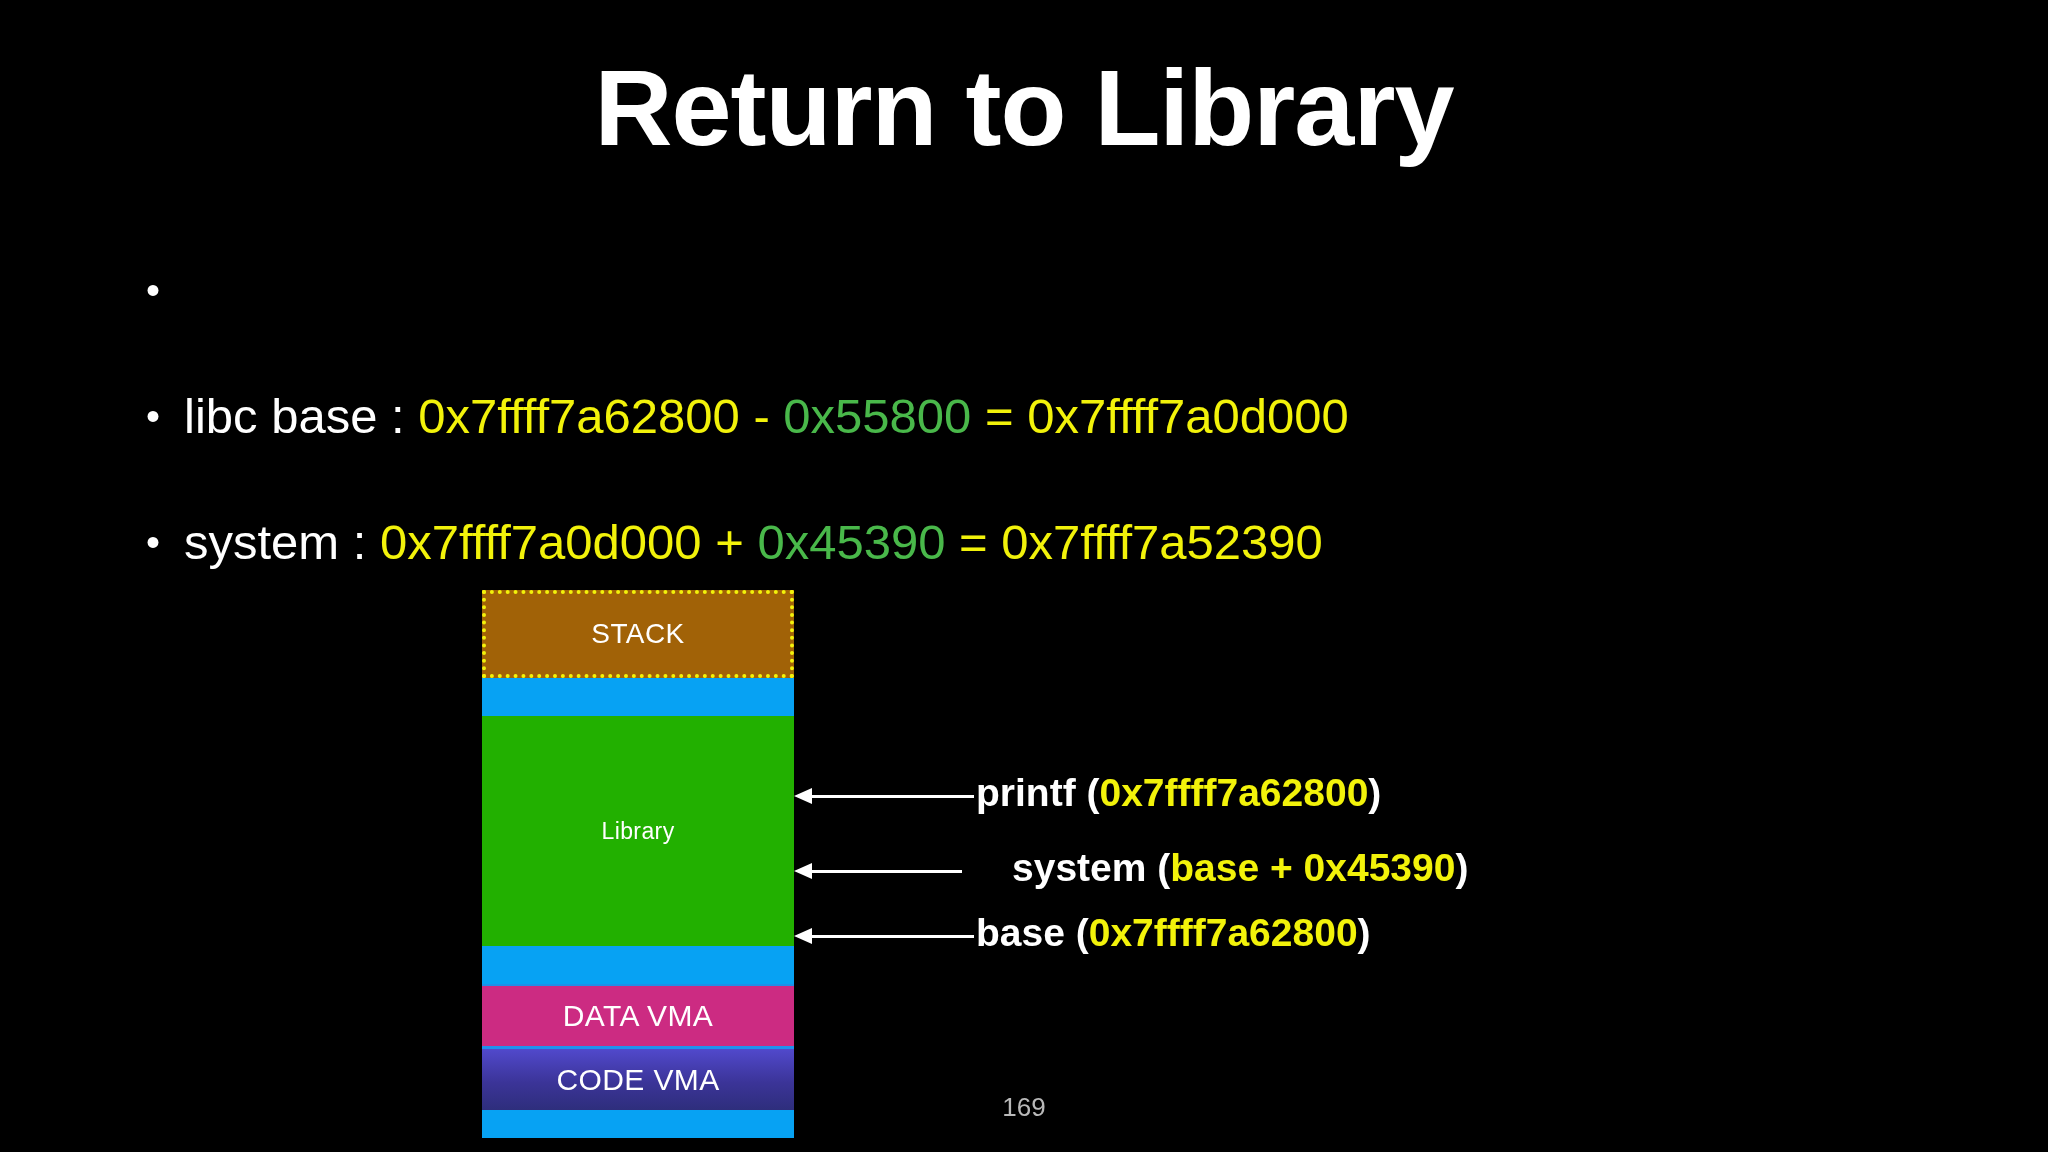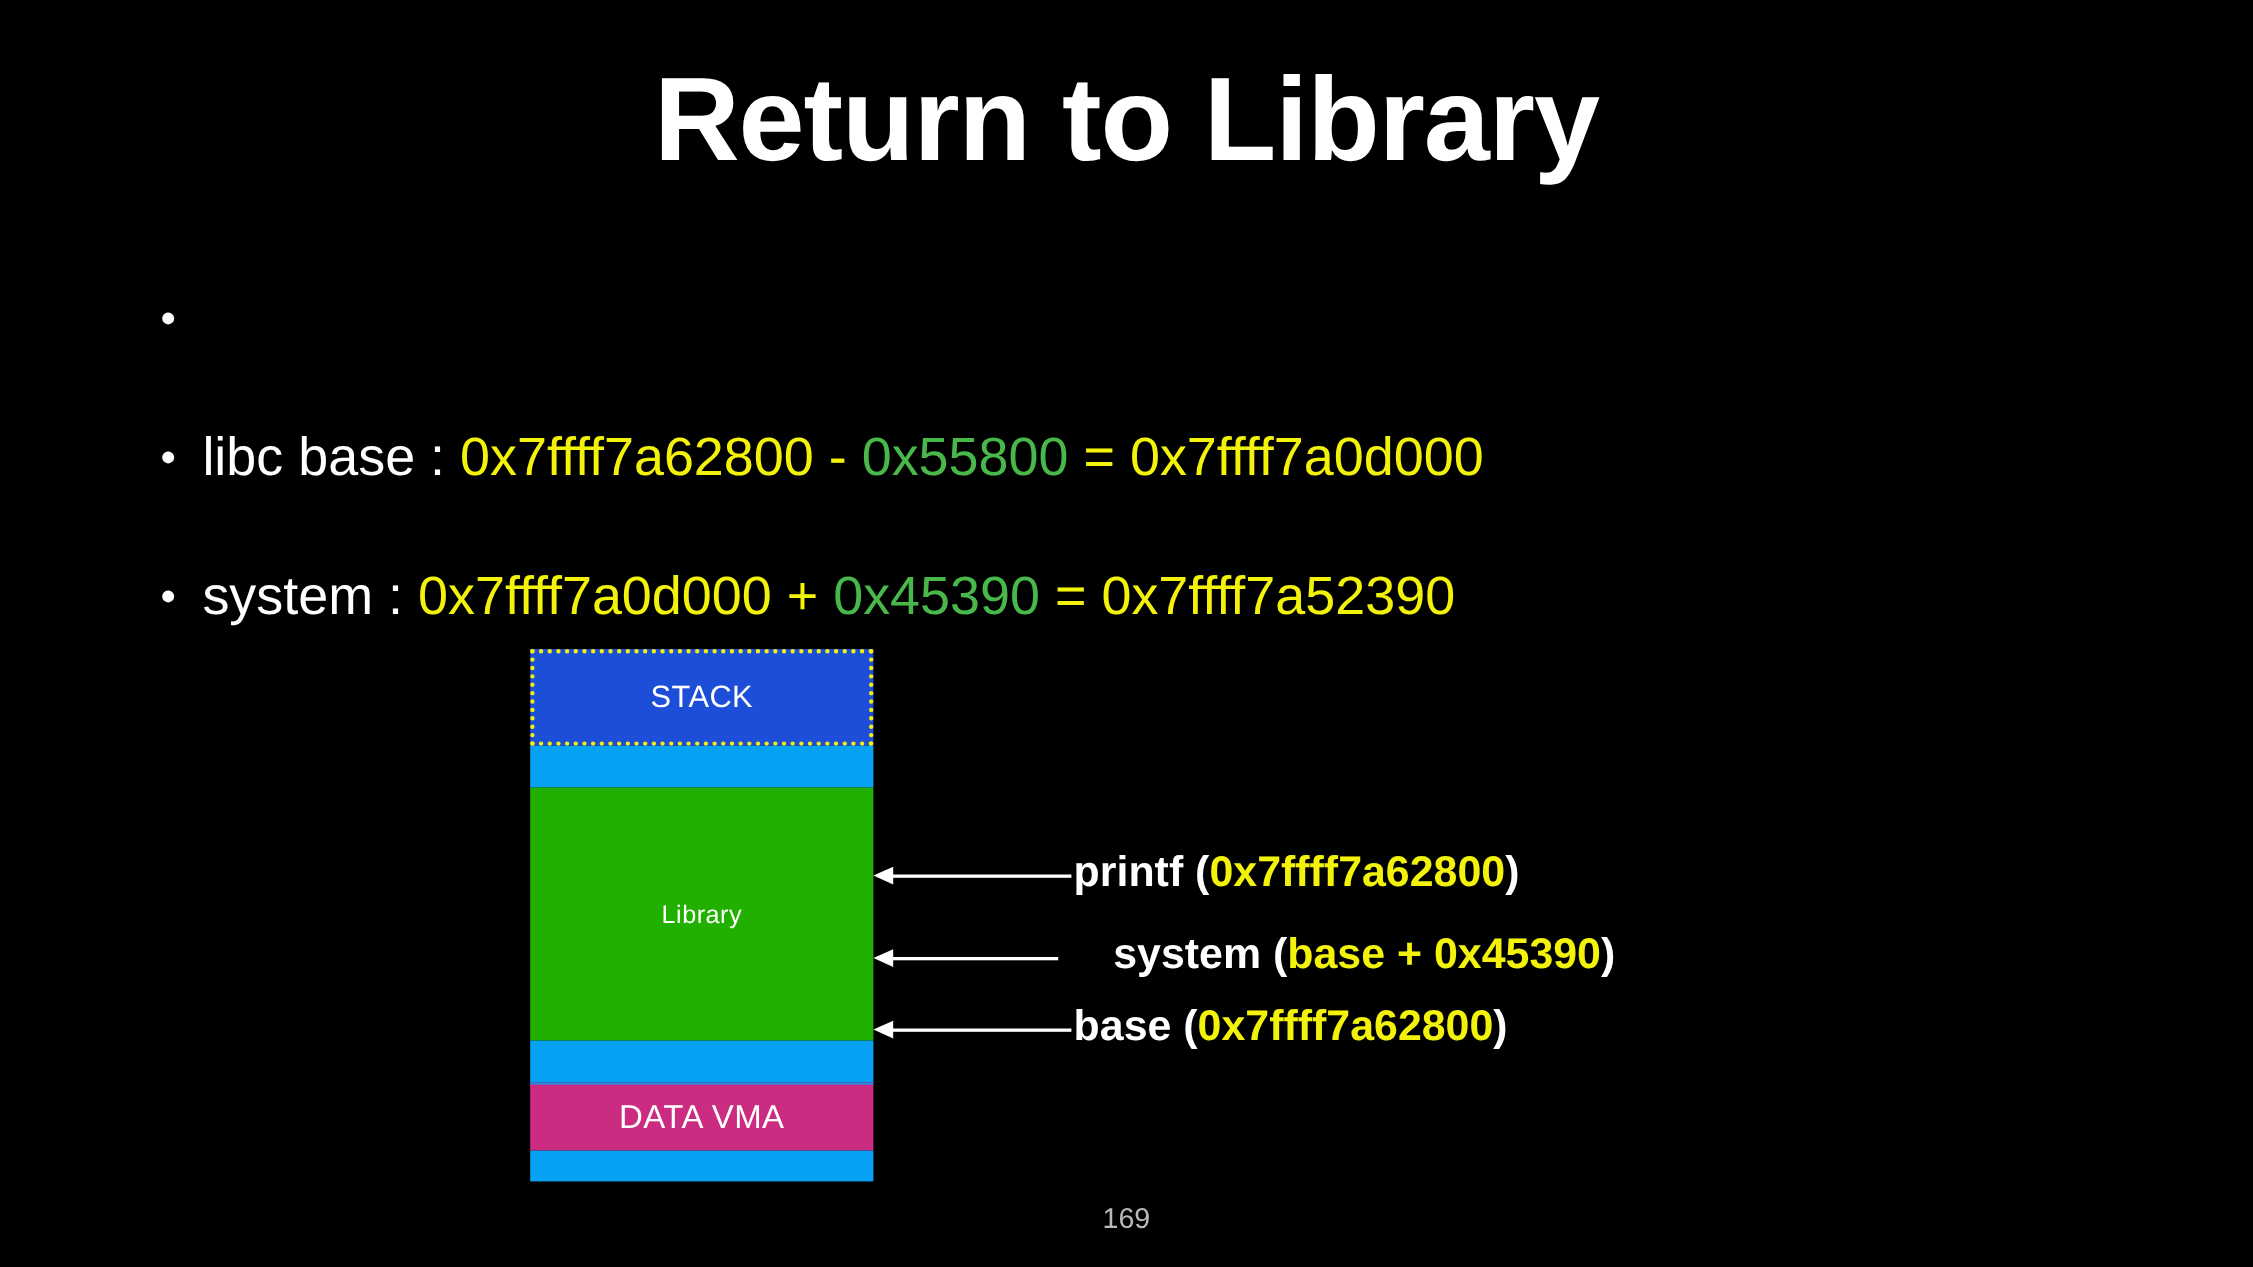--- a/index.html
+++ b/index.html
@@ -78,21 +78,21 @@
     position: relative;
     display: flex;
     align-items: center;
     justify-content: center;
     color: #ffffff;
     font-size: 28px;
     letter-spacing: 0.4px;
   }
   .seg-stack {
     height: 88px;
-    background: #1d4ed8;
+    background: #a16207;
     border: 4px dotted #F2F20A;
   }
   .seg-bluegap1 {
     height: 38px;
     background: #07A2F3;
   }
   .seg-library {
     height: 230px;
     background: #22B000;
     font-size: 23px;
@@ -186,20 +186,21 @@
   </div>
 
 </div>
 
 <div class="memmap">
   <div class="seg seg-stack">STACK</div>
   <div class="seg seg-bluegap1"></div>
   <div class="seg seg-library">Library</div>
   <div class="seg seg-bluegap2"></div>
   <div class="seg seg-data">DATA VMA</div>
+  <div class="seg seg-code">CODE VMA</div>
   <div class="seg seg-bluegap3"></div>
 </div>
 
 <div class="anno" style="left:794px; top:795px;">
   <span class="arrow-head" style="left:0;"></span>
   <span class="arrow-line" style="left:16px; width:164px;"></span>
   <span class="anno-label" style="left:182px;">
     <span>printf (</span><span class="tok-yellow">0x7ffff7a62800</span><span>)</span>
   </span>
 </div>

